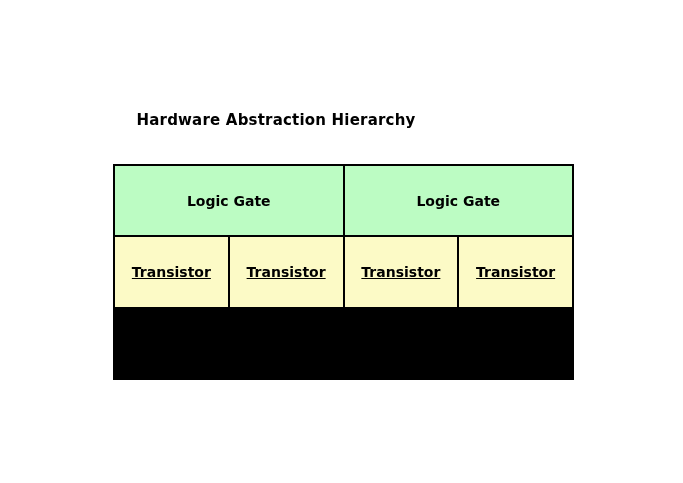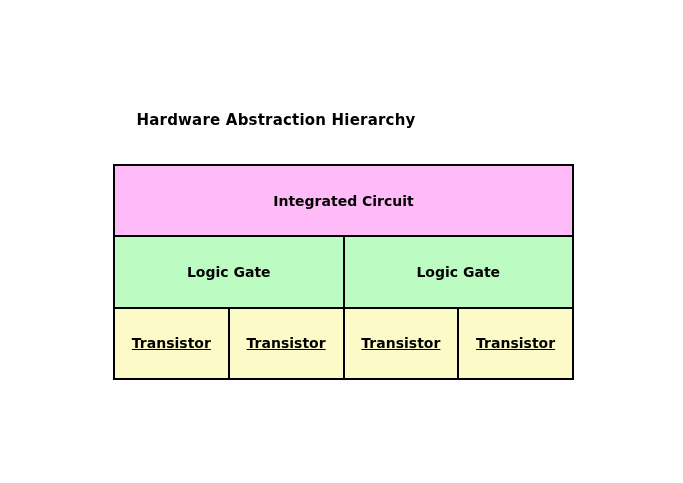--- a/index.html
+++ b/index.html
@@ -52,23 +52,20 @@
   .cell.lg { grid-column: span 2; }
   .cell.tr { grid-column: span 1; text-decoration: underline; }
 </style>
 </head>
 <body>
 
 <div class="title">Hardware Abstraction Hierarchy</div>
 
 <div class="hierarchy">
 
-  <div class="cell ic" style="background: rgb(255, 187, 248);">
-    <span>Integrated Circuit</span>
-  </div>
 
   <div class="cell lg" style="background: rgb(188, 252, 195);">
     <span>Logic Gate</span>
   </div>
   <div class="cell lg" style="background: rgb(188, 252, 195);">
     <span>Logic Gate</span>
   </div>
 
   <div class="cell tr" style="background: rgb(252, 250, 198);">
     <span>Transistor</span>

